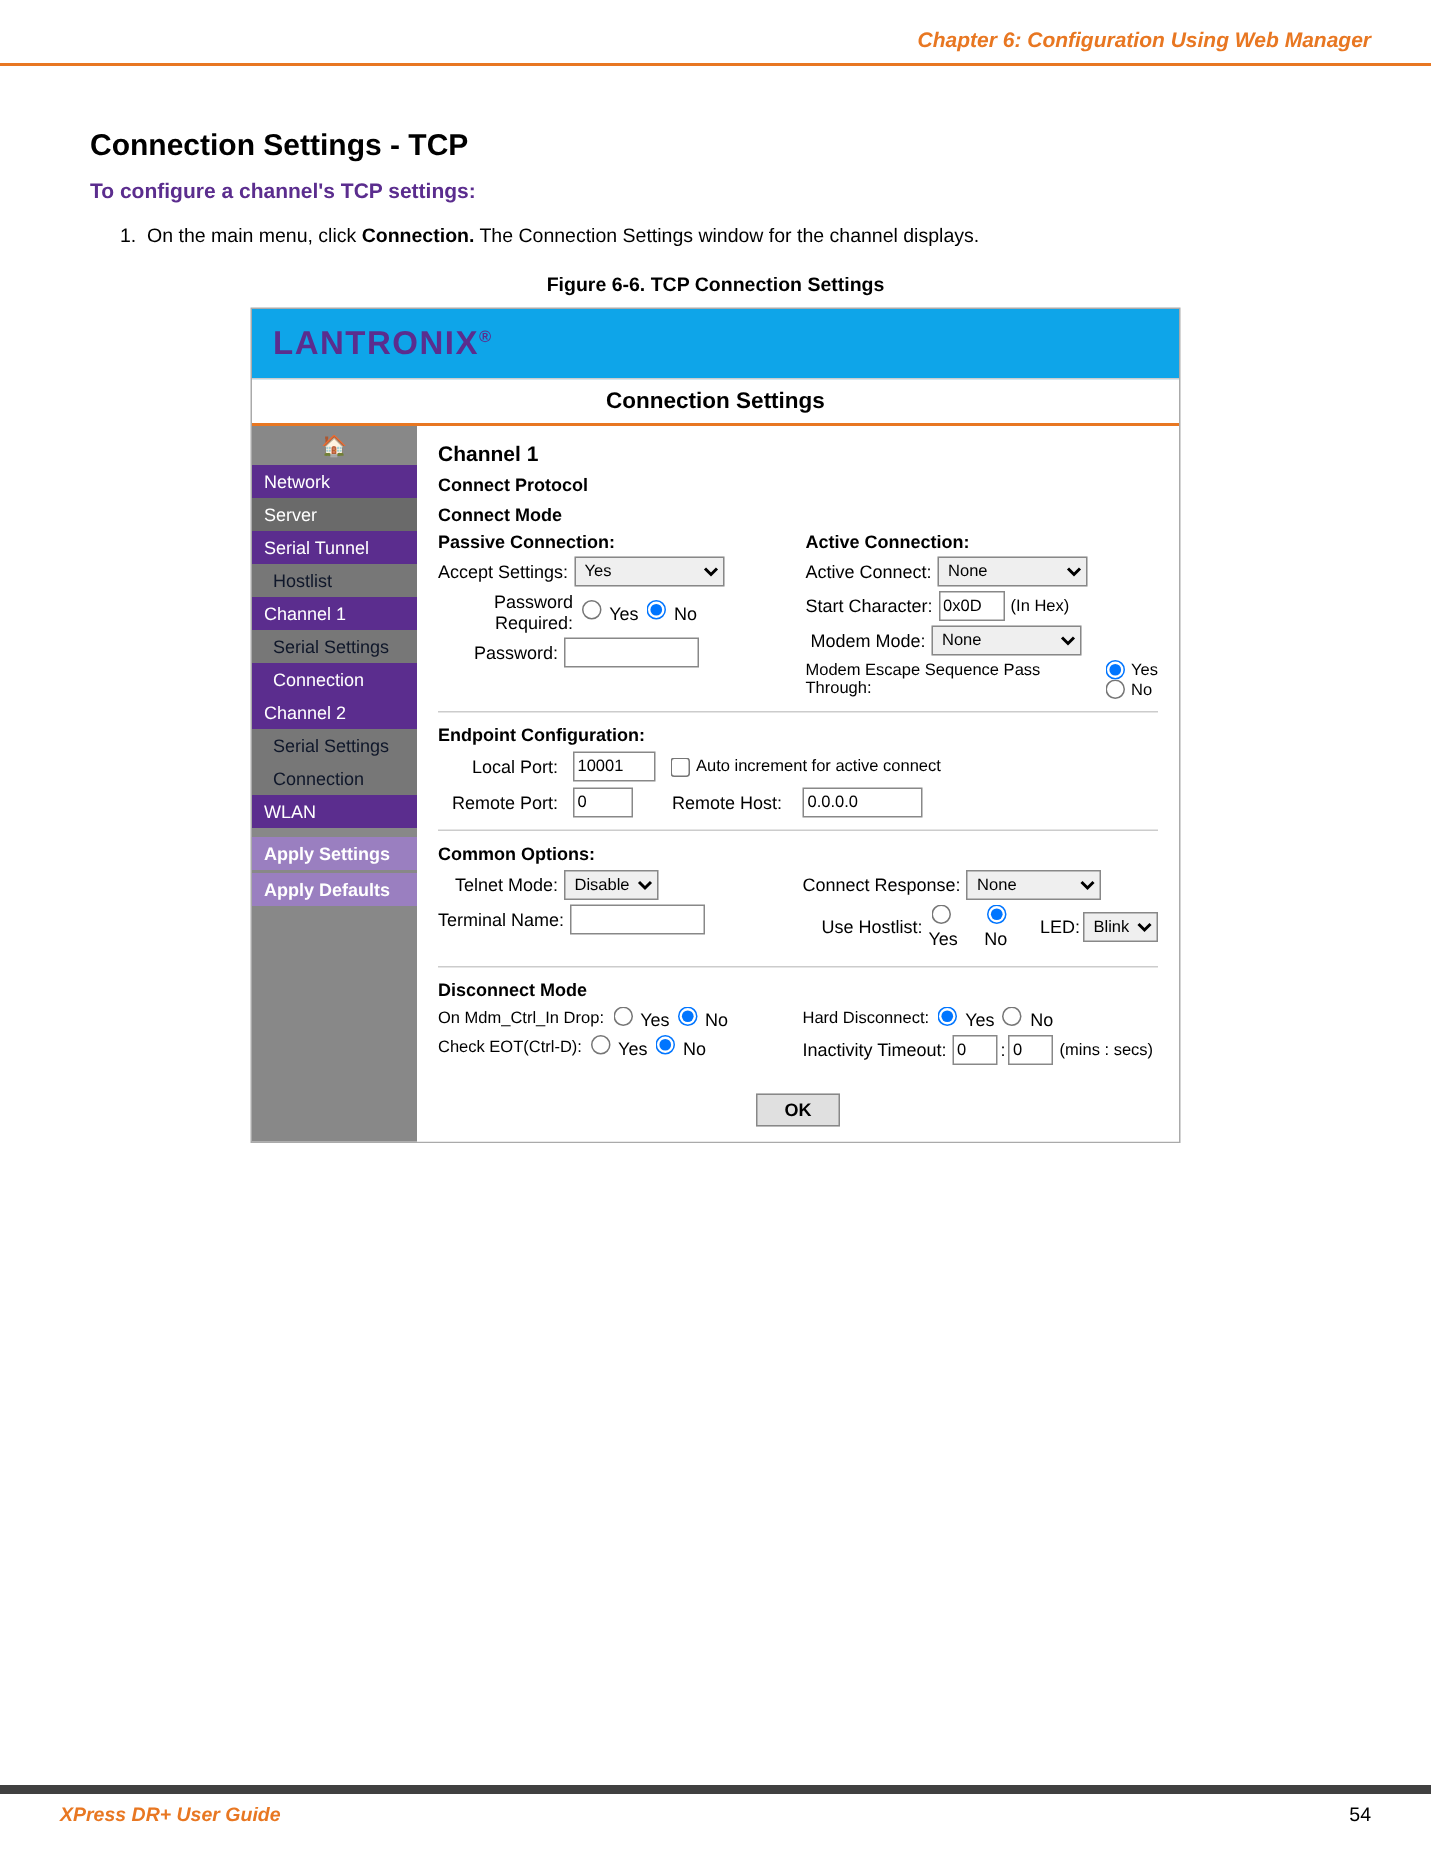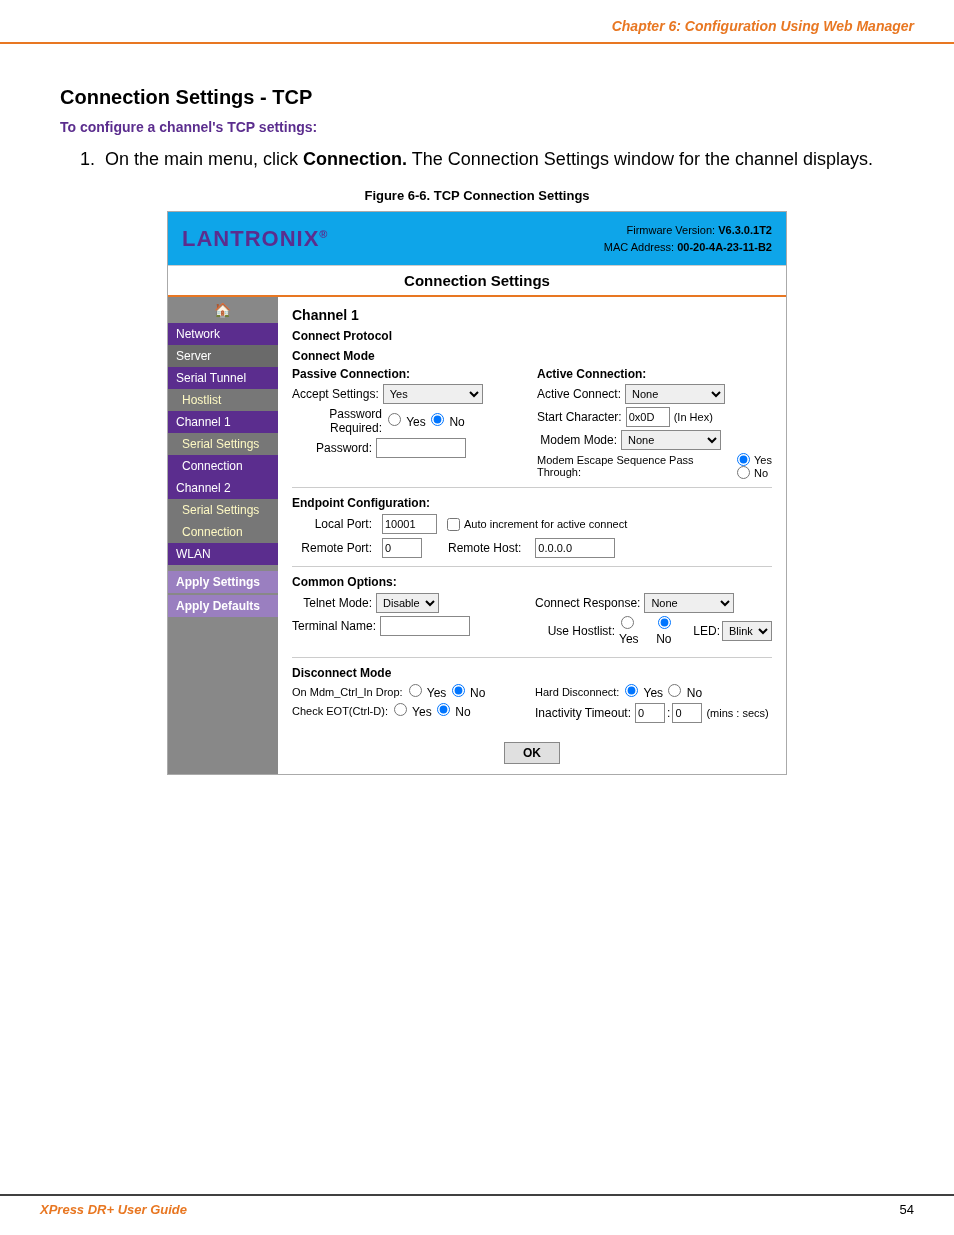--- a/index.html
+++ b/index.html
@@ -39,21 +39,21 @@
     }
 
     .subsection-title {
       font-size: 14px;
       font-weight: bold;
       color: #5b2d8e;
       margin-bottom: 14px;
     }
 
     .step-text {
-      font-size: 18px;
+      font-size: 13px;
       margin-bottom: 18px;
       margin-left: 20px;
     }
     .step-text strong { font-weight: bold; }
 
     .figure-caption {
       text-align: center;
       font-weight: bold;
       font-size: 13px;
       margin-bottom: 8px;
@@ -120,21 +120,21 @@
       color: #fff;
       cursor: pointer;
     }
     .sidebar-item.active {
       background: #5b2d8e;
       color: #fff;
     }
     .sidebar-item.sub {
       padding-left: 14px;
       background: #777;
-      color: #fef9c3;
+      color: #0f172a;
     }
     .sidebar-item.sub.active-sub {
       background: #5b2d8e;
       color: #fff;
     }
     .sidebar-btn {
       background: #9a7fc0;
       color: #fff;
       padding: 4px 8px;
       font-size: 12px;
@@ -243,21 +243,21 @@
 
     
     .page-footer {
       position: absolute;
       bottom: 18px;
       left: 0;
       right: 0;
       display: flex;
       justify-content: space-between;
       padding: 0 40px;
-      border-top: 2px solid #404040;
+      border-top: 6px solid #404040;
       padding-top: 6px;
     }
     .footer-left {
       font-style: italic;
       font-weight: bold;
       color: #e87722;
       font-size: 13px;
     }
     .footer-right {
       font-size: 13px;
@@ -320,28 +320,20 @@
     1. &nbsp;<span>On the main menu, click </span><strong>Connection.</strong><span> The Connection Settings window for the channel displays.</span>
   </p>
 
   <div class="figure-caption">Figure 6-6. TCP Connection Settings</div>
 
   <div class="screenshot">
 
     <div class="lantronix-header">
       <div class="lantronix-logo">
         <span>LANTRONIX</span><span class="reg">®</span>
-      </div>
-      <div class="firmware-info">
-        <div>
-          <span>Firmware Version:</span>&nbsp;<span class="bold">V6.3.0.1T2</span>
-        </div>
-        <div>
-          <span>MAC Address:</span>&nbsp;<span class="bold">00-20-4A-23-11-B2</span>
-        </div>
       </div>
     </div>
 
     <div class="page-title-bar">Connection Settings</div>
 
     <div class="main-layout">
 
       <div class="sidebar">
         <div class="sidebar-home">🏠</div>
         <div class="sidebar-item active">Network</div>

